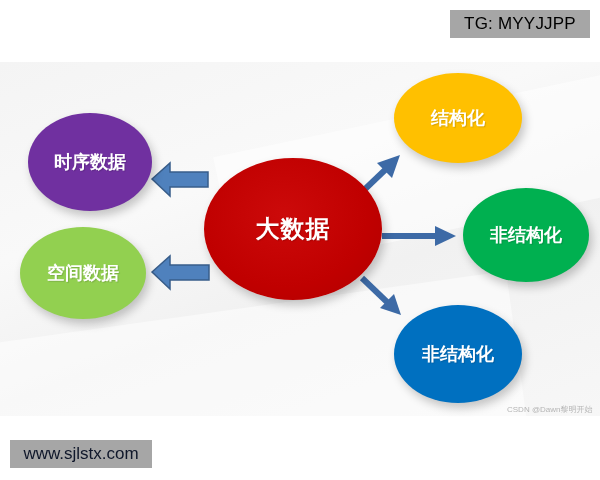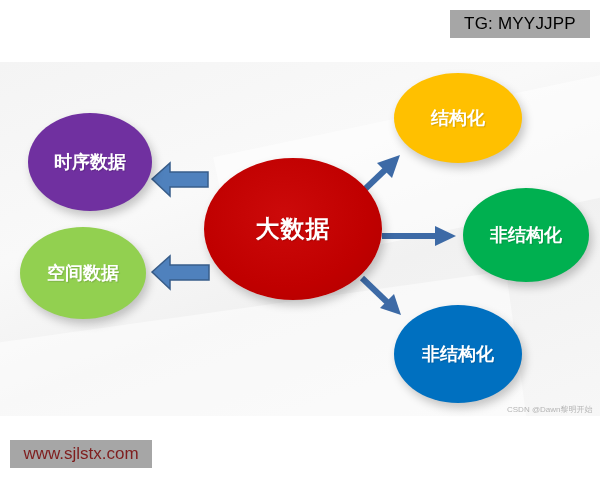--- a/index.html
+++ b/index.html
@@ -31,21 +31,21 @@
       text-align: center;
       letter-spacing: 0.2px;
     }
     .watermark-bottom {
       position: absolute;
       left: 10px;
       top: 440px;
       width: 142px;
       height: 28px;
       background: #a6a6a6;
-      color: #7f1d1d;
+      color: #0f172a;
       font-family: "Liberation Sans", sans-serif;
       font-size: 17px;
       line-height: 28px;
       text-align: center;
     }
     .panel {
       position: absolute;
       left: 0;
       top: 62px;
       width: 600px;

